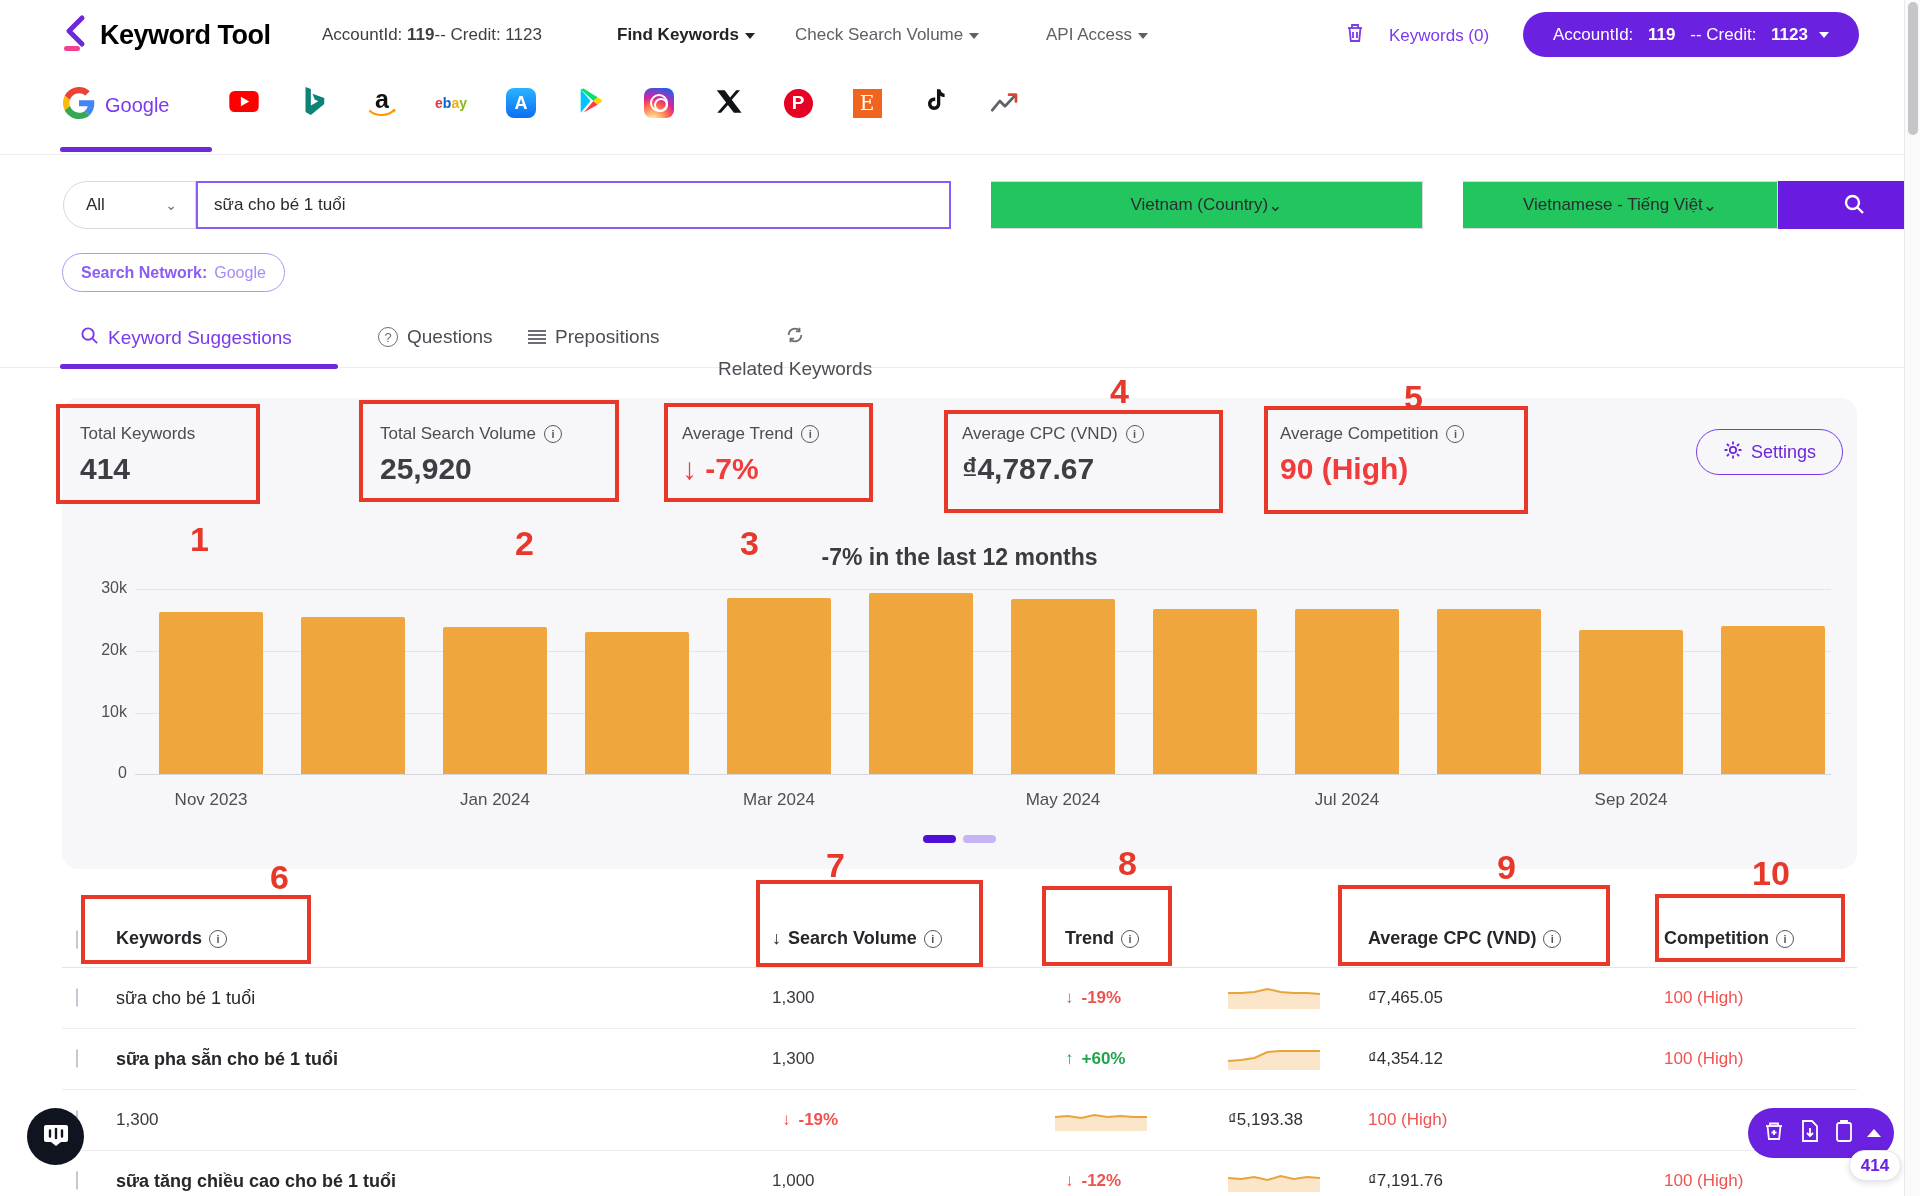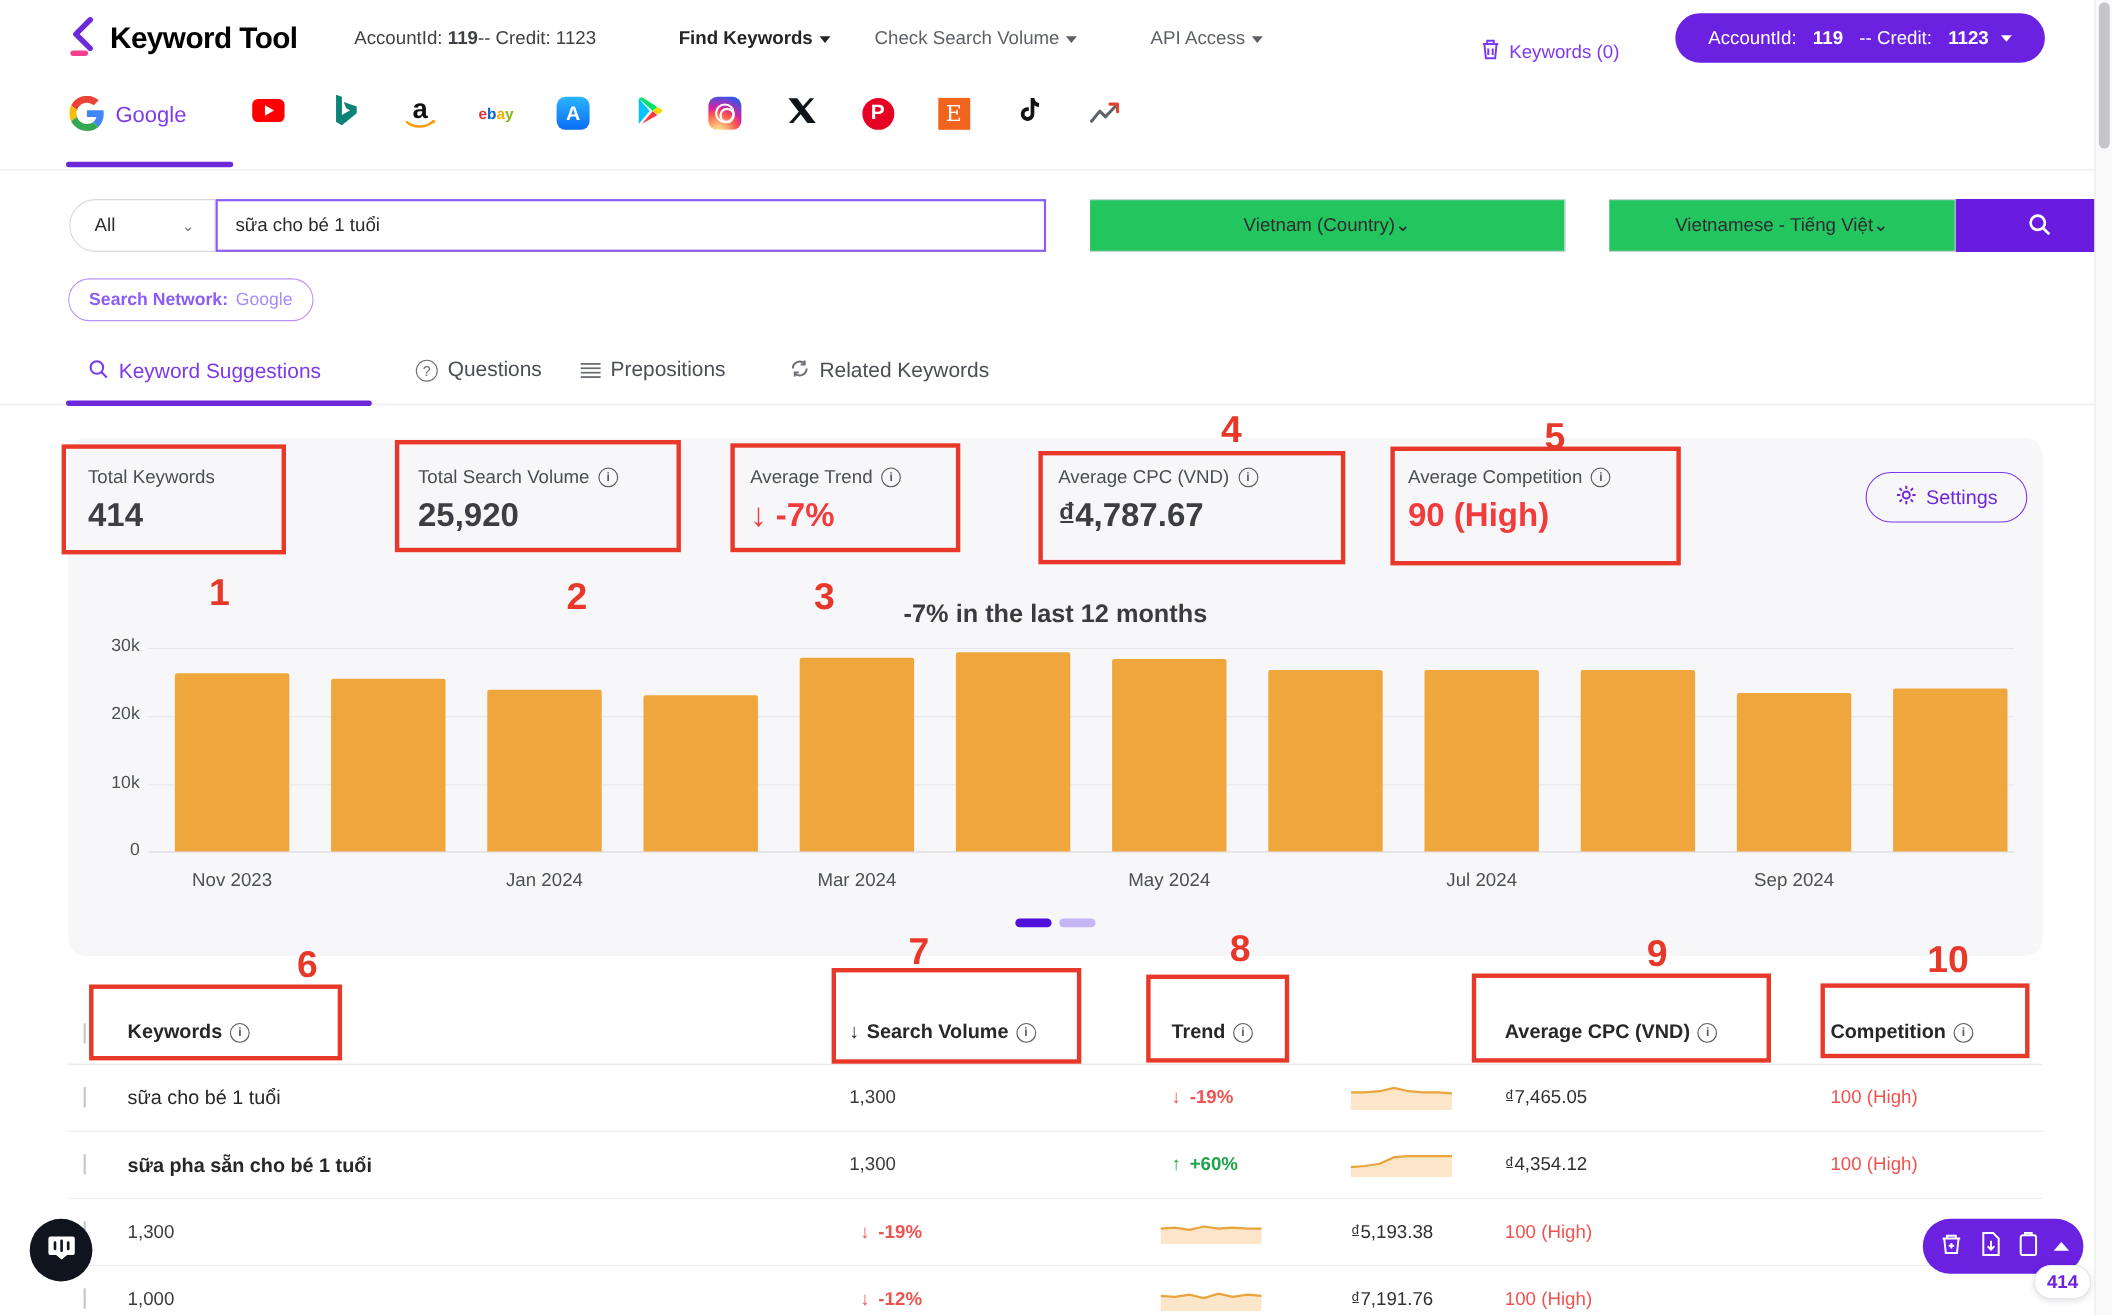--- a/index.html
+++ b/index.html
@@ -10,21 +10,21 @@
   
   #topnav { position:absolute; left:0; top:0; width:1904px; height:69px; background:#fff; }
   .abs { position:absolute; }
   #brand { left:60px; top:14px; display:flex; align-items:center; gap:10px; }
   #brand .brand-text { font-size:27px; font-weight:bold; color:#000000; letter-spacing:-0.5px; }
   .nav-text { font-size:17px; color:#3d3f45; top:25px; white-space:nowrap; }
   .nav-menu { font-size:17px; color:#5d6066; top:25px; white-space:nowrap; cursor:pointer;text-align:right; }
   .nav-menu.dark { color:#232328; font-weight:bold; }
   .caret { display:inline-block; width:0; height:0; border-left:5px solid transparent;
     border-right:5px solid transparent; border-top:6px solid currentColor; margin-left:6px; vertical-align:middle; }
-  #kw-counter { left:1345px; top:22px; color:#7c3aed; font-size:17px; display:flex; align-items:center; gap:7px; cursor:pointer;margin-top:12px; }
+  #kw-counter { left:1345px; top:22px; color:#7c3aed; font-size:17px; display:flex; align-items:center; gap:24px; cursor:pointer; }
   #account-pill { left:1523px; top:12px; width:336px; height:45px; background:#6a21e0; border-radius:23px;
     color:#fff; font-size:17px; display:flex; align-items:center; justify-content:center; gap:5px; cursor:pointer; }
   #account-pill b { font-weight:bold; }
 
   
   #platformbar { position:absolute; left:0; top:69px; width:1904px; height:86px; border-bottom:1px solid #ececf1; background:#fff; }
   #google-tab { position:absolute; left:63px; top:18px; display:flex; align-items:center; gap:10px; cursor:pointer; }
   #google-tab .g-label { font-size:20px; color:#7c3aed; }
   #active-underline { position:absolute; left:60px; top:78px; width:152px; height:5px; background:#6d28d9; border-radius:3px; }
   .plat { position:absolute; top:16px; width:36px; height:36px; display:flex; align-items:center; justify-content:center; cursor:pointer; }
@@ -292,21 +292,21 @@
       <span>Keyword Suggestions</span>
     </div>
     <div class="rtab" style="left:378px;">
       <span class="qmark">?</span>
       <span>Questions</span>
     </div>
     <div class="rtab" style="left:528px;">
       <span class="listicon"></span>
       <span>Prepositions</span>
     </div>
-    <div class="rtab" style="left:718px;">
+    <div class="rtab" style="left:718px;flex-direction:column;">
       <span><svg width="18" height="18" viewBox="0 0 20 20" fill="none" stroke="#6b6e74" stroke-width="2">
             <path d="M3 10a7 7 0 0 1 12-4.9M17 10a7 7 0 0 1-12 4.9"></path>
             <path d="M15 2v4h-4M5 18v-4h4"></path>
           </svg></span>
       <span>Related Keywords</span>
     </div>
     <div id="tab-underline"></div>
   </div>
 
   <div id="card">
@@ -457,20 +457,21 @@
           </div>
           <div><svg width="92" height="26" viewBox="0 0 92 26">
               <polygon points="0.0,12 13.1,11 26.3,13 39.4,10 52.6,12 65.7,11 78.9,12 92.0,12 92,26 0,26" fill="rgba(240,166,60,.28)"></polygon>
               <polyline points="0.0,12 13.1,11 26.3,13 39.4,10 52.6,12 65.7,11 78.9,12 92.0,12" fill="none" stroke="#e9a43c" stroke-width="2"></polyline>
             </svg></div>
           <div class="cpc">₫5,193.38</div>
           <div class="comp">100 (High)</div>
         </div>
         <div class="trow drow">
           <div><span class="checkbox"></span></div>
+          <div class="kw bold">sữa tăng chiều cao cho bé 1 tuổi</div>
           <div class="vol">1,000</div>
           <div class="trend down">
             <span>↓</span>
             <span>-12%</span>
           </div>
           <div><svg width="92" height="26" viewBox="0 0 92 26">
               <polygon points="0.0,12 13.1,13 26.3,11 39.4,14 52.6,10 65.7,13 78.9,11 92.0,12 92,26 0,26" fill="rgba(240,166,60,.28)"></polygon>
               <polyline points="0.0,12 13.1,13 26.3,11 39.4,14 52.6,10 65.7,13 78.9,11 92.0,12" fill="none" stroke="#e9a43c" stroke-width="2"></polyline>
             </svg></div>
           <div class="cpc">₫7,191.76</div>

